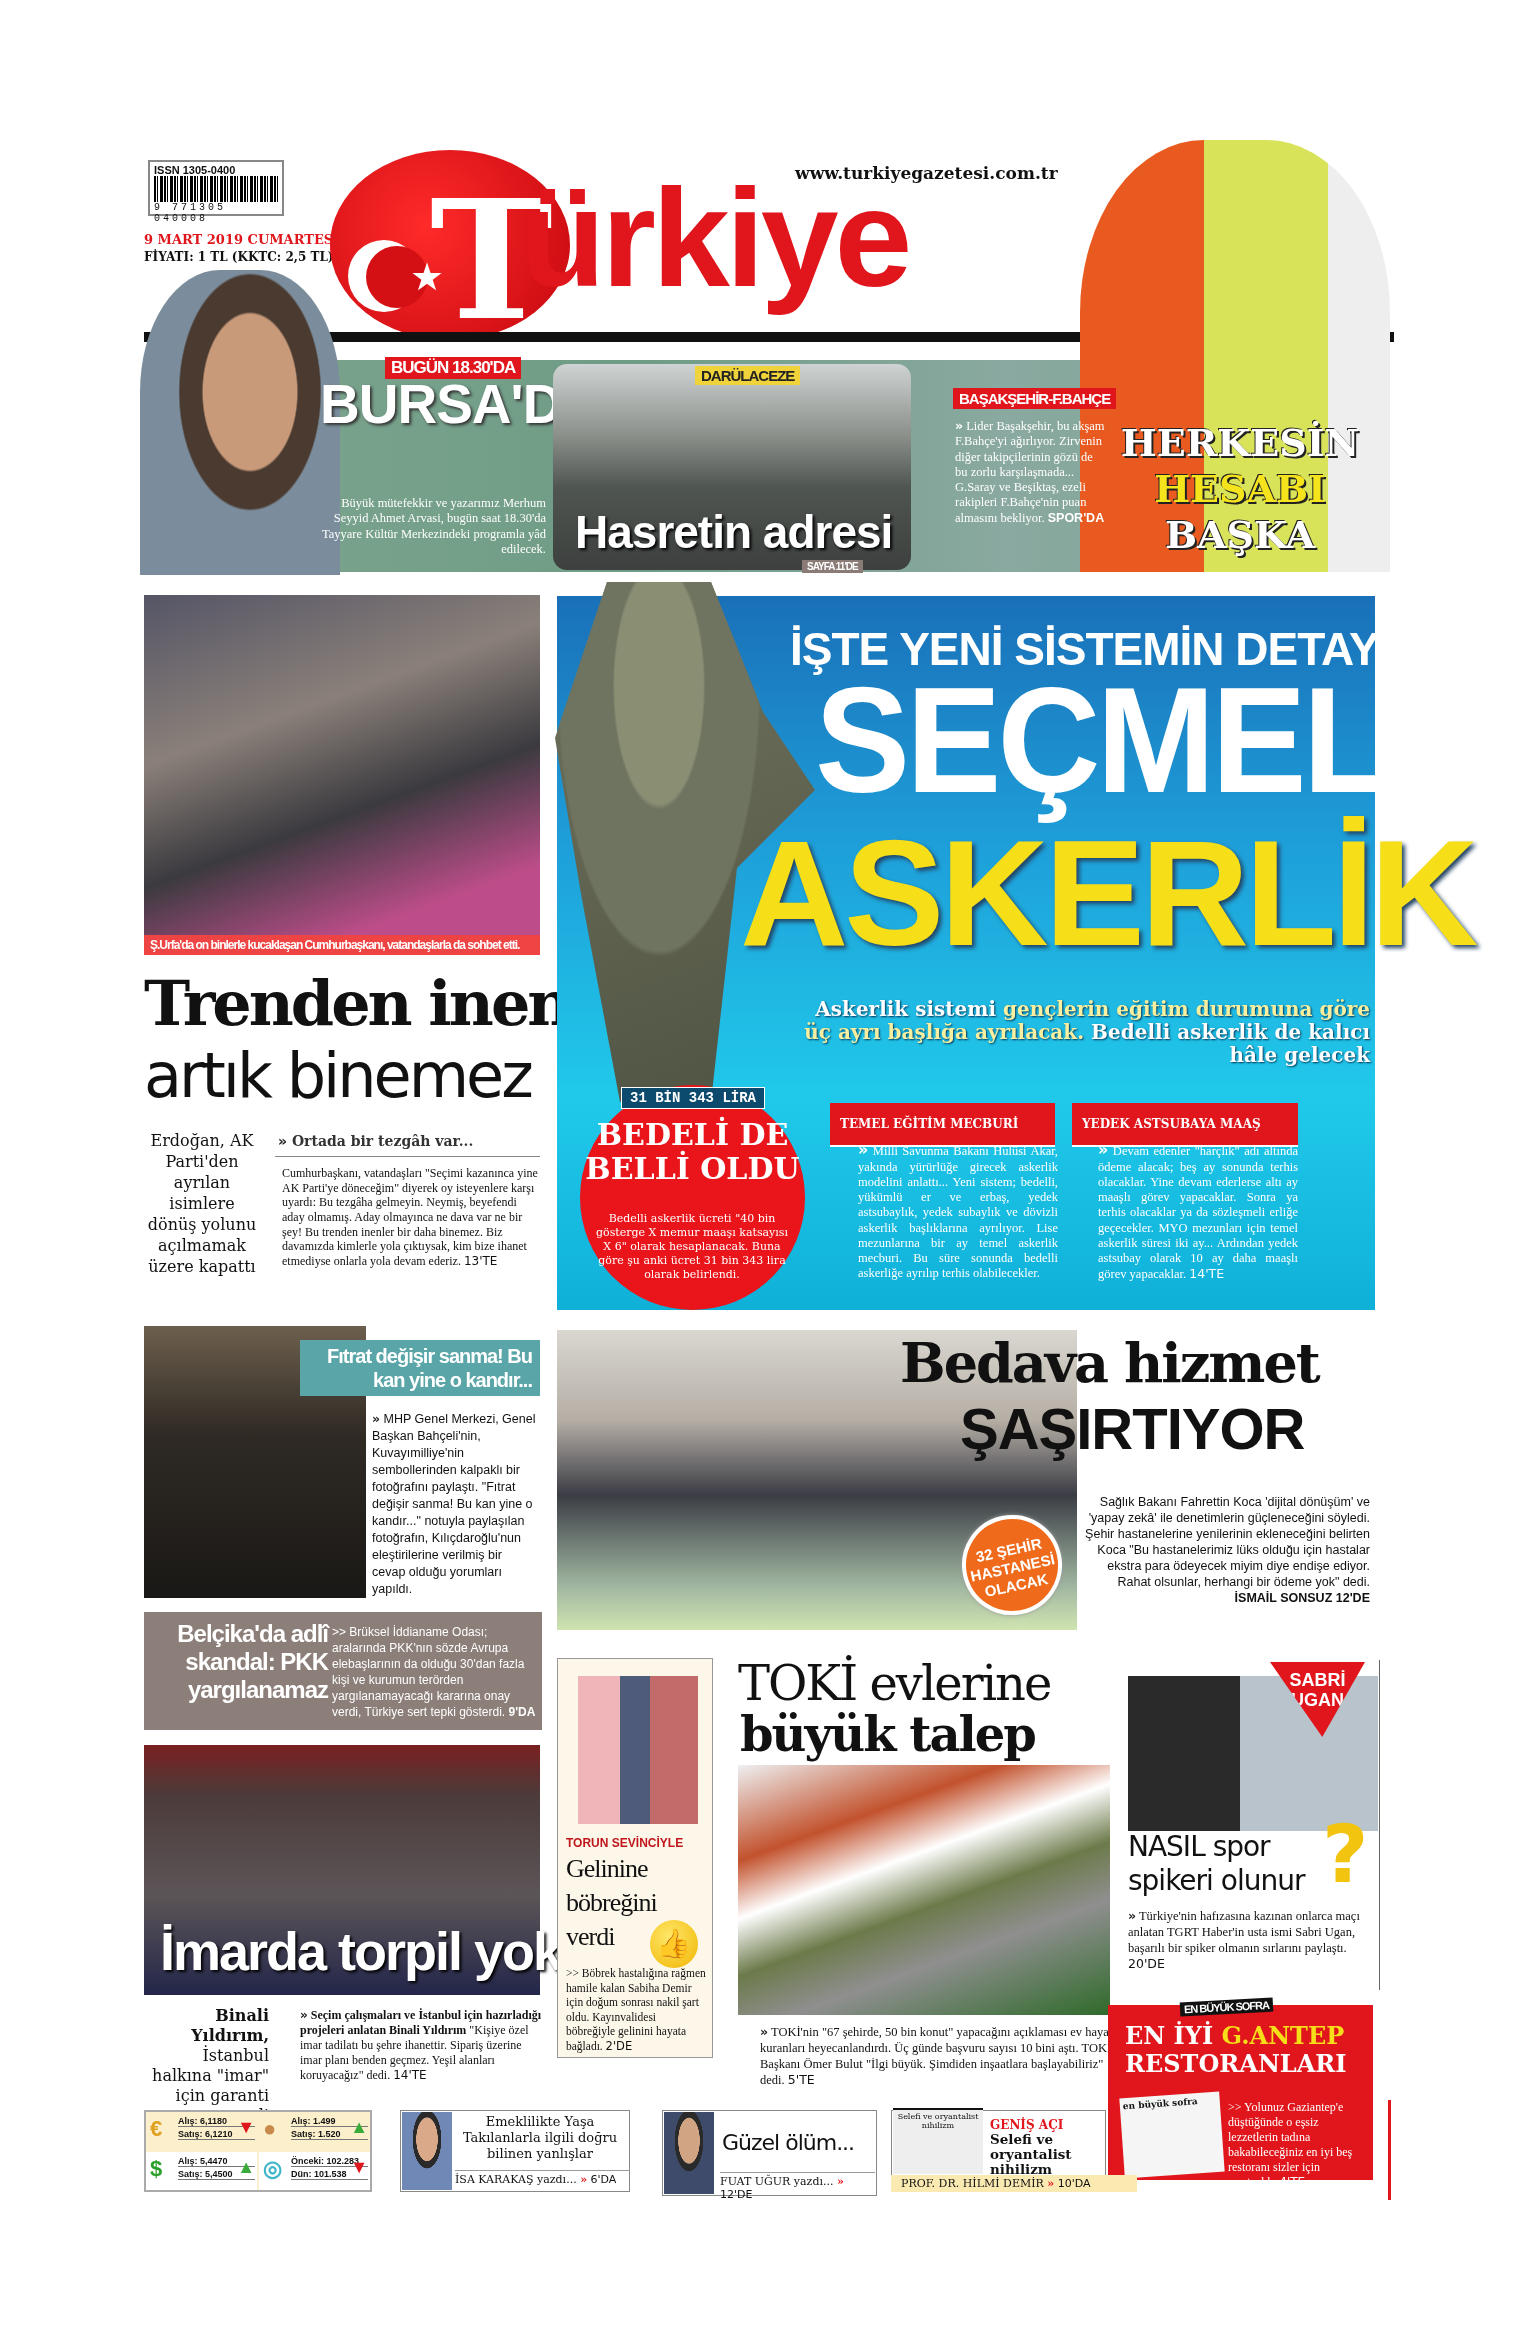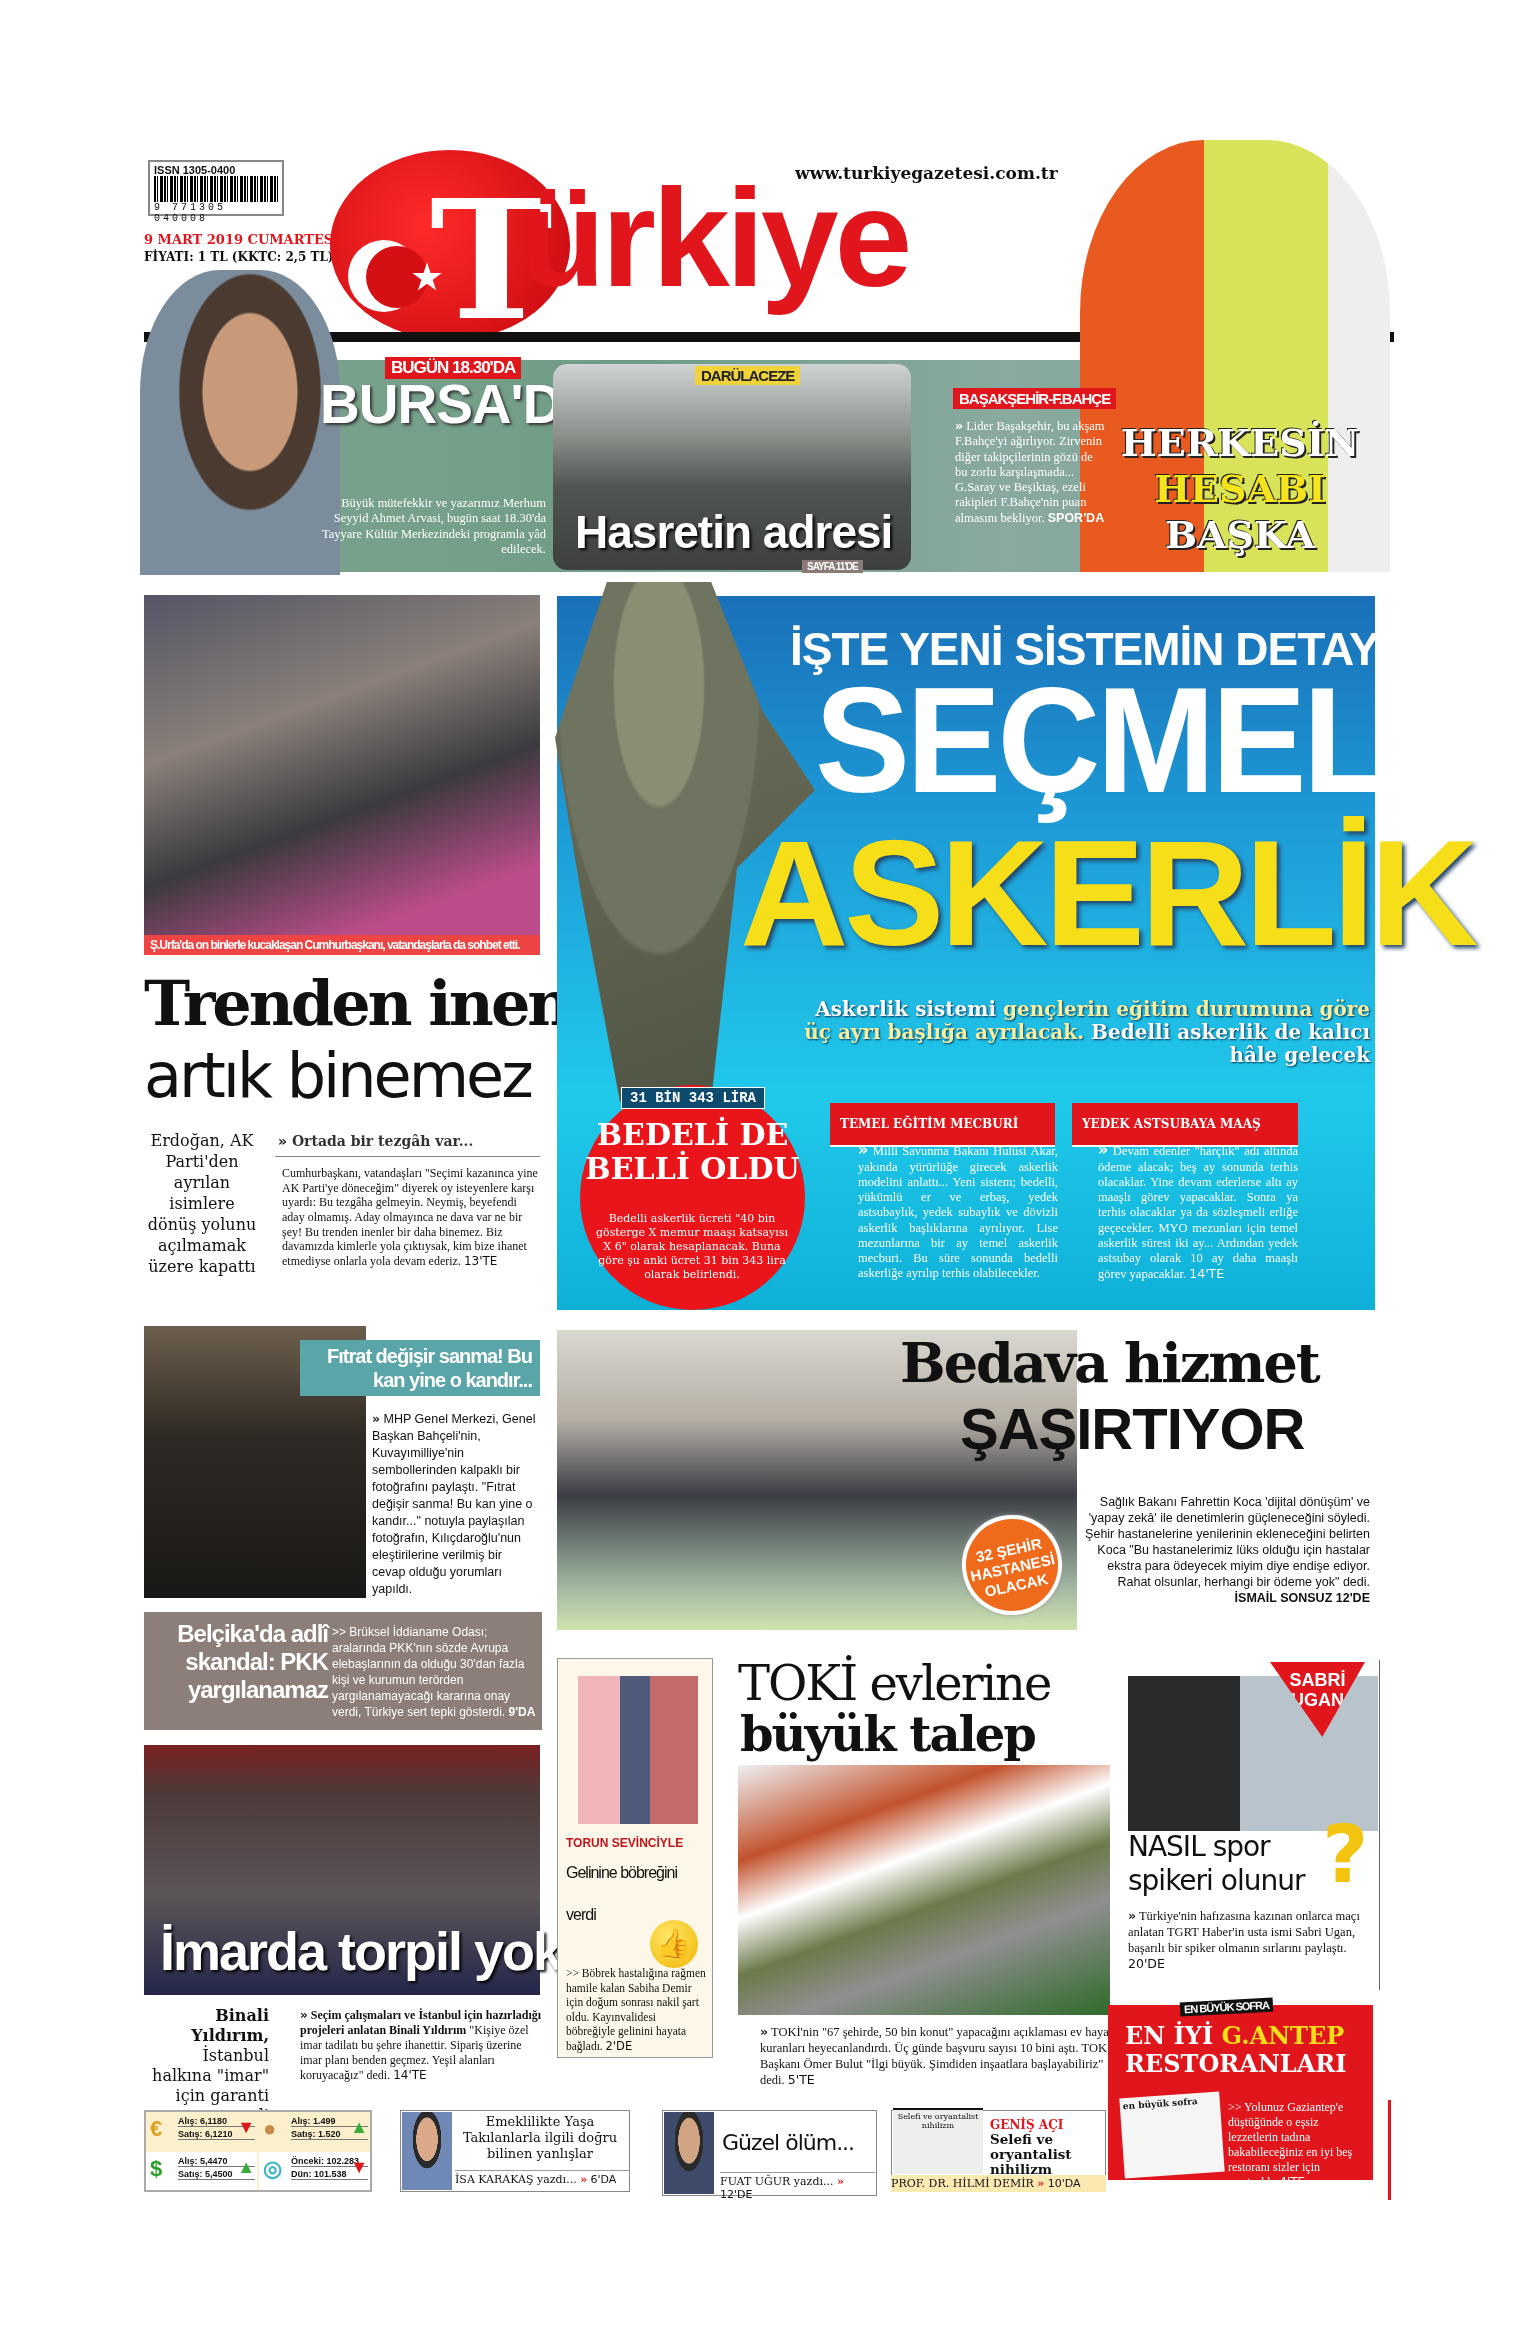--- a/index.html
+++ b/index.html
@@ -92,21 +92,21 @@
   #koca-photo{left:557px;top:1330px;width:520px;height:300px;background:linear-gradient(180deg,#d9d7d0 0%,#b5aea5 30%,#3b3d45 55%,#9fb5a0 85%,#d0e4b0 100%)}
   #bedava{left:900px;top:1332px;font-family:"DejaVu Serif",serif;font-weight:bold;font-size:54px;letter-spacing:-2px;line-height:62px}
   #sasirtiyor{left:960px;top:1395px;font-family:"Liberation Sans",sans-serif;font-weight:bold;font-size:58px;letter-spacing:-1px;line-height:68px}
   #sehir-badge{left:962px;top:1515px;width:100px;height:100px;border-radius:50%;background:#ef6a1a;border:4px solid #fff;box-shadow:0 0 4px #999;color:#fff;text-align:center;font-family:"Liberation Sans",sans-serif;font-weight:bold;font-size:15px;line-height:18px;padding-top:22px;transform:rotate(-12deg)}
   #koca-body{left:1085px;top:1494px;width:285px;text-align:right;font-family:"Liberation Sans",sans-serif;font-size:12.5px;line-height:16px}
 
   
   #torun-box{left:557px;top:1658px;width:156px;height:400px;border:1px solid #999;background:#fdf7ea}
   #torun-photo{left:578px;top:1676px;width:120px;height:148px;background:linear-gradient(90deg,#f0b5b8 0 35%,#4e5b7a 35% 60%,#c36a6a 60%)}
   #torun-tag{left:566px;top:1836px;width:140px;color:#c0161c;font-family:"Liberation Sans",sans-serif;font-weight:bold;font-size:12px}
-  #torun-title{left:566px;top:1852px;width:140px;font-family:Liberation Sans, sans-serif;font-size:16px;line-height:42px;letter-spacing:-1px}
+  #torun-title{left:566px;top:1852px;width:140px;font-family:Liberation Serif, serif;font-size:26px;line-height:34px;letter-spacing:-1px}
   #smiley{left:650px;top:1920px;width:48px;height:48px;border-radius:50%;background:radial-gradient(circle at 40% 35%,#ffe86a,#f0b400);font-size:28px;text-align:center;line-height:48px}
   #torun-body{left:566px;top:1966px;width:140px;font-size:11.5px;line-height:14.5px}
 
   
   #toki1{left:738px;top:1655px;font-family:"DejaVu Serif",serif;font-size:48px;letter-spacing:-2px;line-height:56px}
   #toki2{left:740px;top:1706px;font-family:"DejaVu Serif",serif;font-weight:bold;font-size:48px;letter-spacing:-2px;line-height:56px}
   #toki-photo{left:738px;top:1765px;width:372px;height:250px;background:linear-gradient(160deg,#eef0f2 0%,#c2522d 25%,#fff 40%,#6c7a4a 55%,#8f8f8f 70%,#2f6a2a 100%)}
   #toki-body{left:760px;top:2024px;width:360px;font-family:"Liberation Serif",serif;font-size:12.5px;line-height:16px}
 
   
@@ -139,21 +139,21 @@
   #isa-title{left:455px;top:2114px;width:170px;text-align:center;font-family:"DejaVu Serif",serif;font-size:13px;line-height:16px}
   #isa-by{left:455px;top:2170px;width:175px;font-family:"DejaVu Serif",serif;font-size:11px;border-top:1px solid #999;padding-top:2px}
   #fuat{left:662px;top:2110px;width:215px;height:86px}
   #fuat-photo{left:664px;top:2112px;width:50px;height:82px;background:radial-gradient(ellipse at 50% 35%,#d1a583 0 30%,#2a2a2a 31% 40%,#3f4b6b 41%)}
   #fuat-title{left:722px;top:2130px;font-family:"DejaVu Sans",sans-serif;font-size:22px;letter-spacing:-1px}
   #fuat-by{left:720px;top:2172px;width:155px;font-family:"DejaVu Serif",serif;font-size:11px;border-top:1px solid #999;padding-top:2px}
   #genis{left:891px;top:2110px;width:215px;height:82px}
   #genis-thumb{left:893px;top:2108px;width:90px;height:66px;background:#eee;border-top:2px solid #111;font-family:"DejaVu Serif",serif;font-size:8px;padding:2px;text-align:center}
   #genis-tag{left:990px;top:2118px;color:#e0161c;font-family:"DejaVu Serif",serif;font-weight:bold;font-size:12px}
   #genis-title{left:990px;top:2132px;width:115px;font-family:"DejaVu Serif",serif;font-weight:bold;font-size:13.5px;line-height:15px}
-  #genis-by{left:891px;top:2175px;width:215px;background:#fbe9b2;font-family:"DejaVu Serif",serif;font-size:11px;padding:2px 0}
+  #genis-by{left:891px;top:2175px;width:246px;background:#fbe9b2;font-family:"DejaVu Serif",serif;font-size:11px;padding:2px 10px}
   .arrow-red{color:#e0161c;font-weight:bold}
   #right-red-line{left:1388px;top:2100px;width:3px;height:100px;background:#e0161c}
 </style>
 </head>
 <body>
 
 <div id="issn" class="abs">
   <div class="lbl">ISSN 1305-0400</div>
   <div class="bars"></div>
   <div class="num">9 771305 040008</div>

